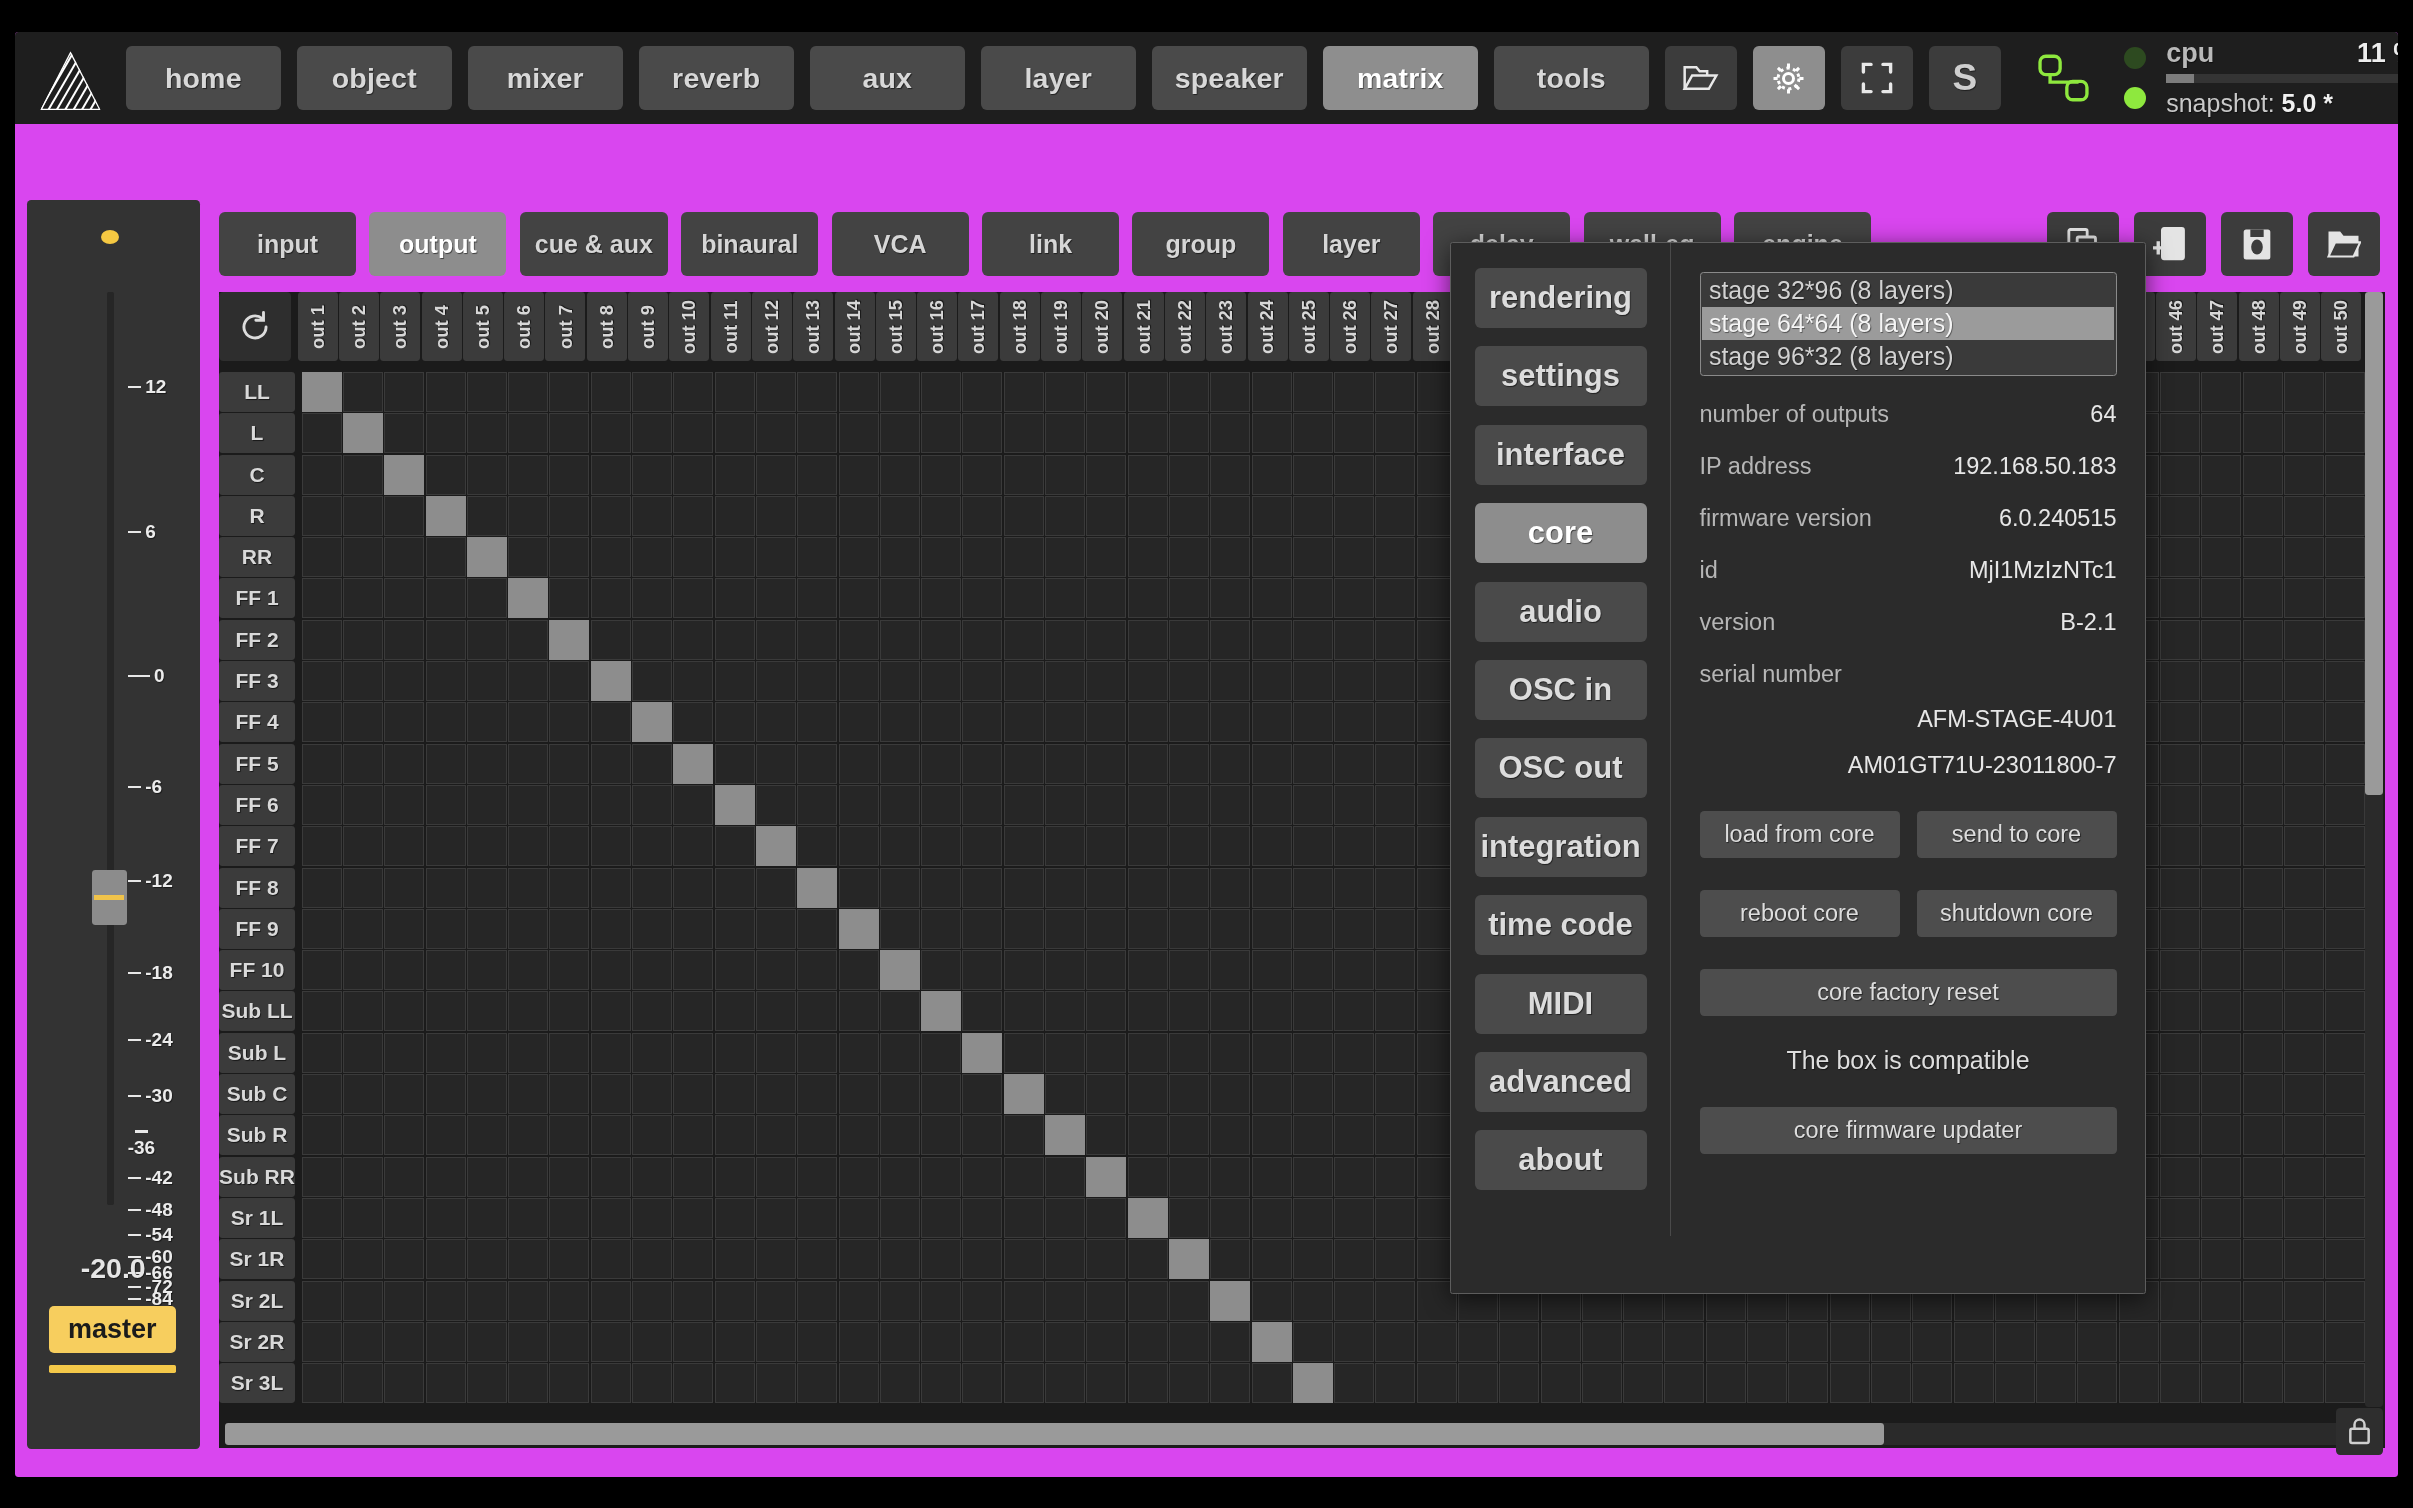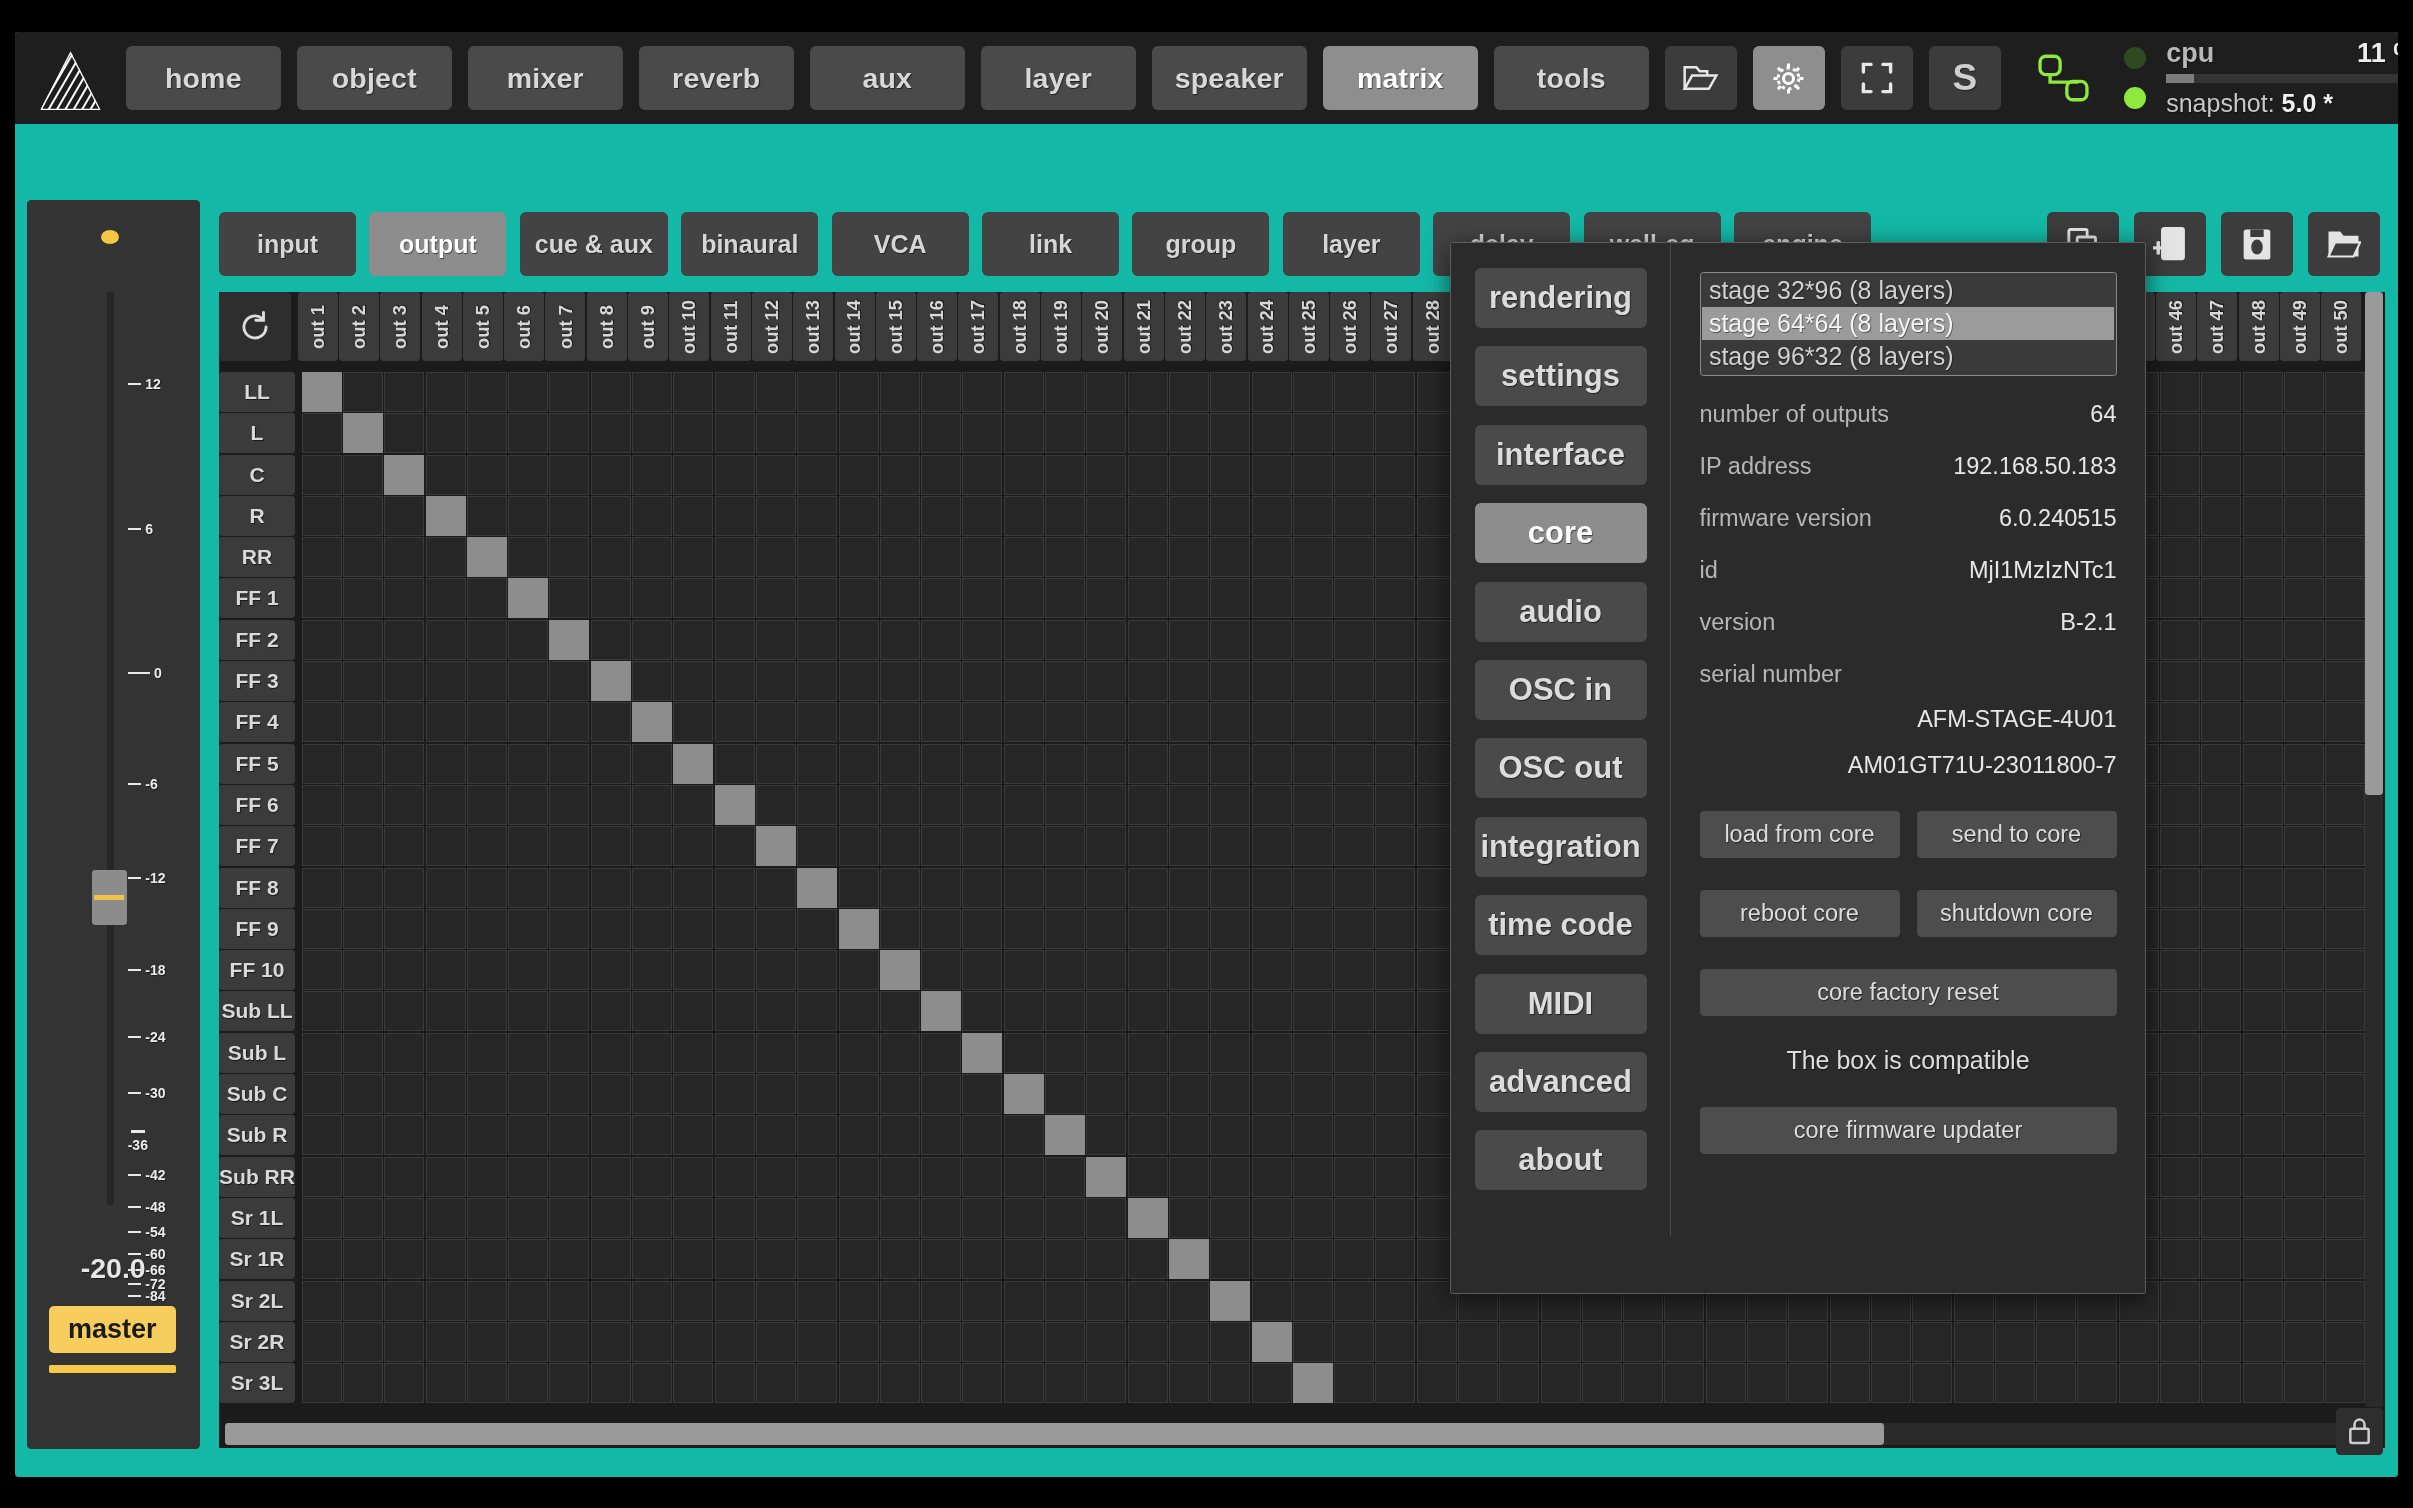--- a/index.html
+++ b/index.html
@@ -6,21 +6,21 @@
   html, body {
     width: 2413px; height: 1508px;
     background: #000;
     font-family: "Liberation Sans", sans-serif;
     overflow: hidden;
   }
   .app {
     position: absolute;
     left: 15px; top: 32px;
     width: 2383px; height: 1445px;
-    background: #14b8a6;
+    background: #d946ef;
     border-radius: 3.4px;
     overflow: hidden;
   }
 
   
   .header {
     position: absolute; left: 0; top: 0;
     width: 100%; height: 92px;
     background: #1e1e1e;
     display: flex; align-items: center;
@@ -120,21 +120,21 @@
     background: #8c8c8c; border-radius: 3.4px;
     display:flex; align-items:center; justify-content:center;
   }
   .faderknob::after{
     content:""; display:block; width: 30px; height: 4.2px; background:#f0c34a;
   }
   .scale { position:absolute; left: 101px; top: 92px; width: 70px; height: 913px;}
   .tick { position:absolute; display:flex; align-items:center; gap:4.2px; }
   .tick i { display:block; width: 13.4px; height: 2.5px; background:#e8e8e8; }
   .tick.zero i { width: 22px; }
-  .tick span { font-size: 14px; font-weight: bold; color:#ececec; text-shadow:0.8px 0.8px 0.8px rgba(0,0,0,.5);}
+  .tick span { font-size: 19px; font-weight: bold; color:#ececec; text-shadow:0.8px 0.8px 0.8px rgba(0,0,0,.5);}
   .gainval {
     position:absolute; left:0; right:0; top: 1052px;
     text-align:center; font-size: 28.5px; font-weight:bold; color:#e6e6e6;
     text-shadow:0.8px 0.8px 0.8px rgba(0,0,0,.5);
   }
   .masterbtn {
     position:absolute; left: 22px; top: 1106px;
     width: 127px; height: 47px;
     background: #f7ce5e; border-radius: 5px;
     display:flex;align-items:center;justify-content:center;

